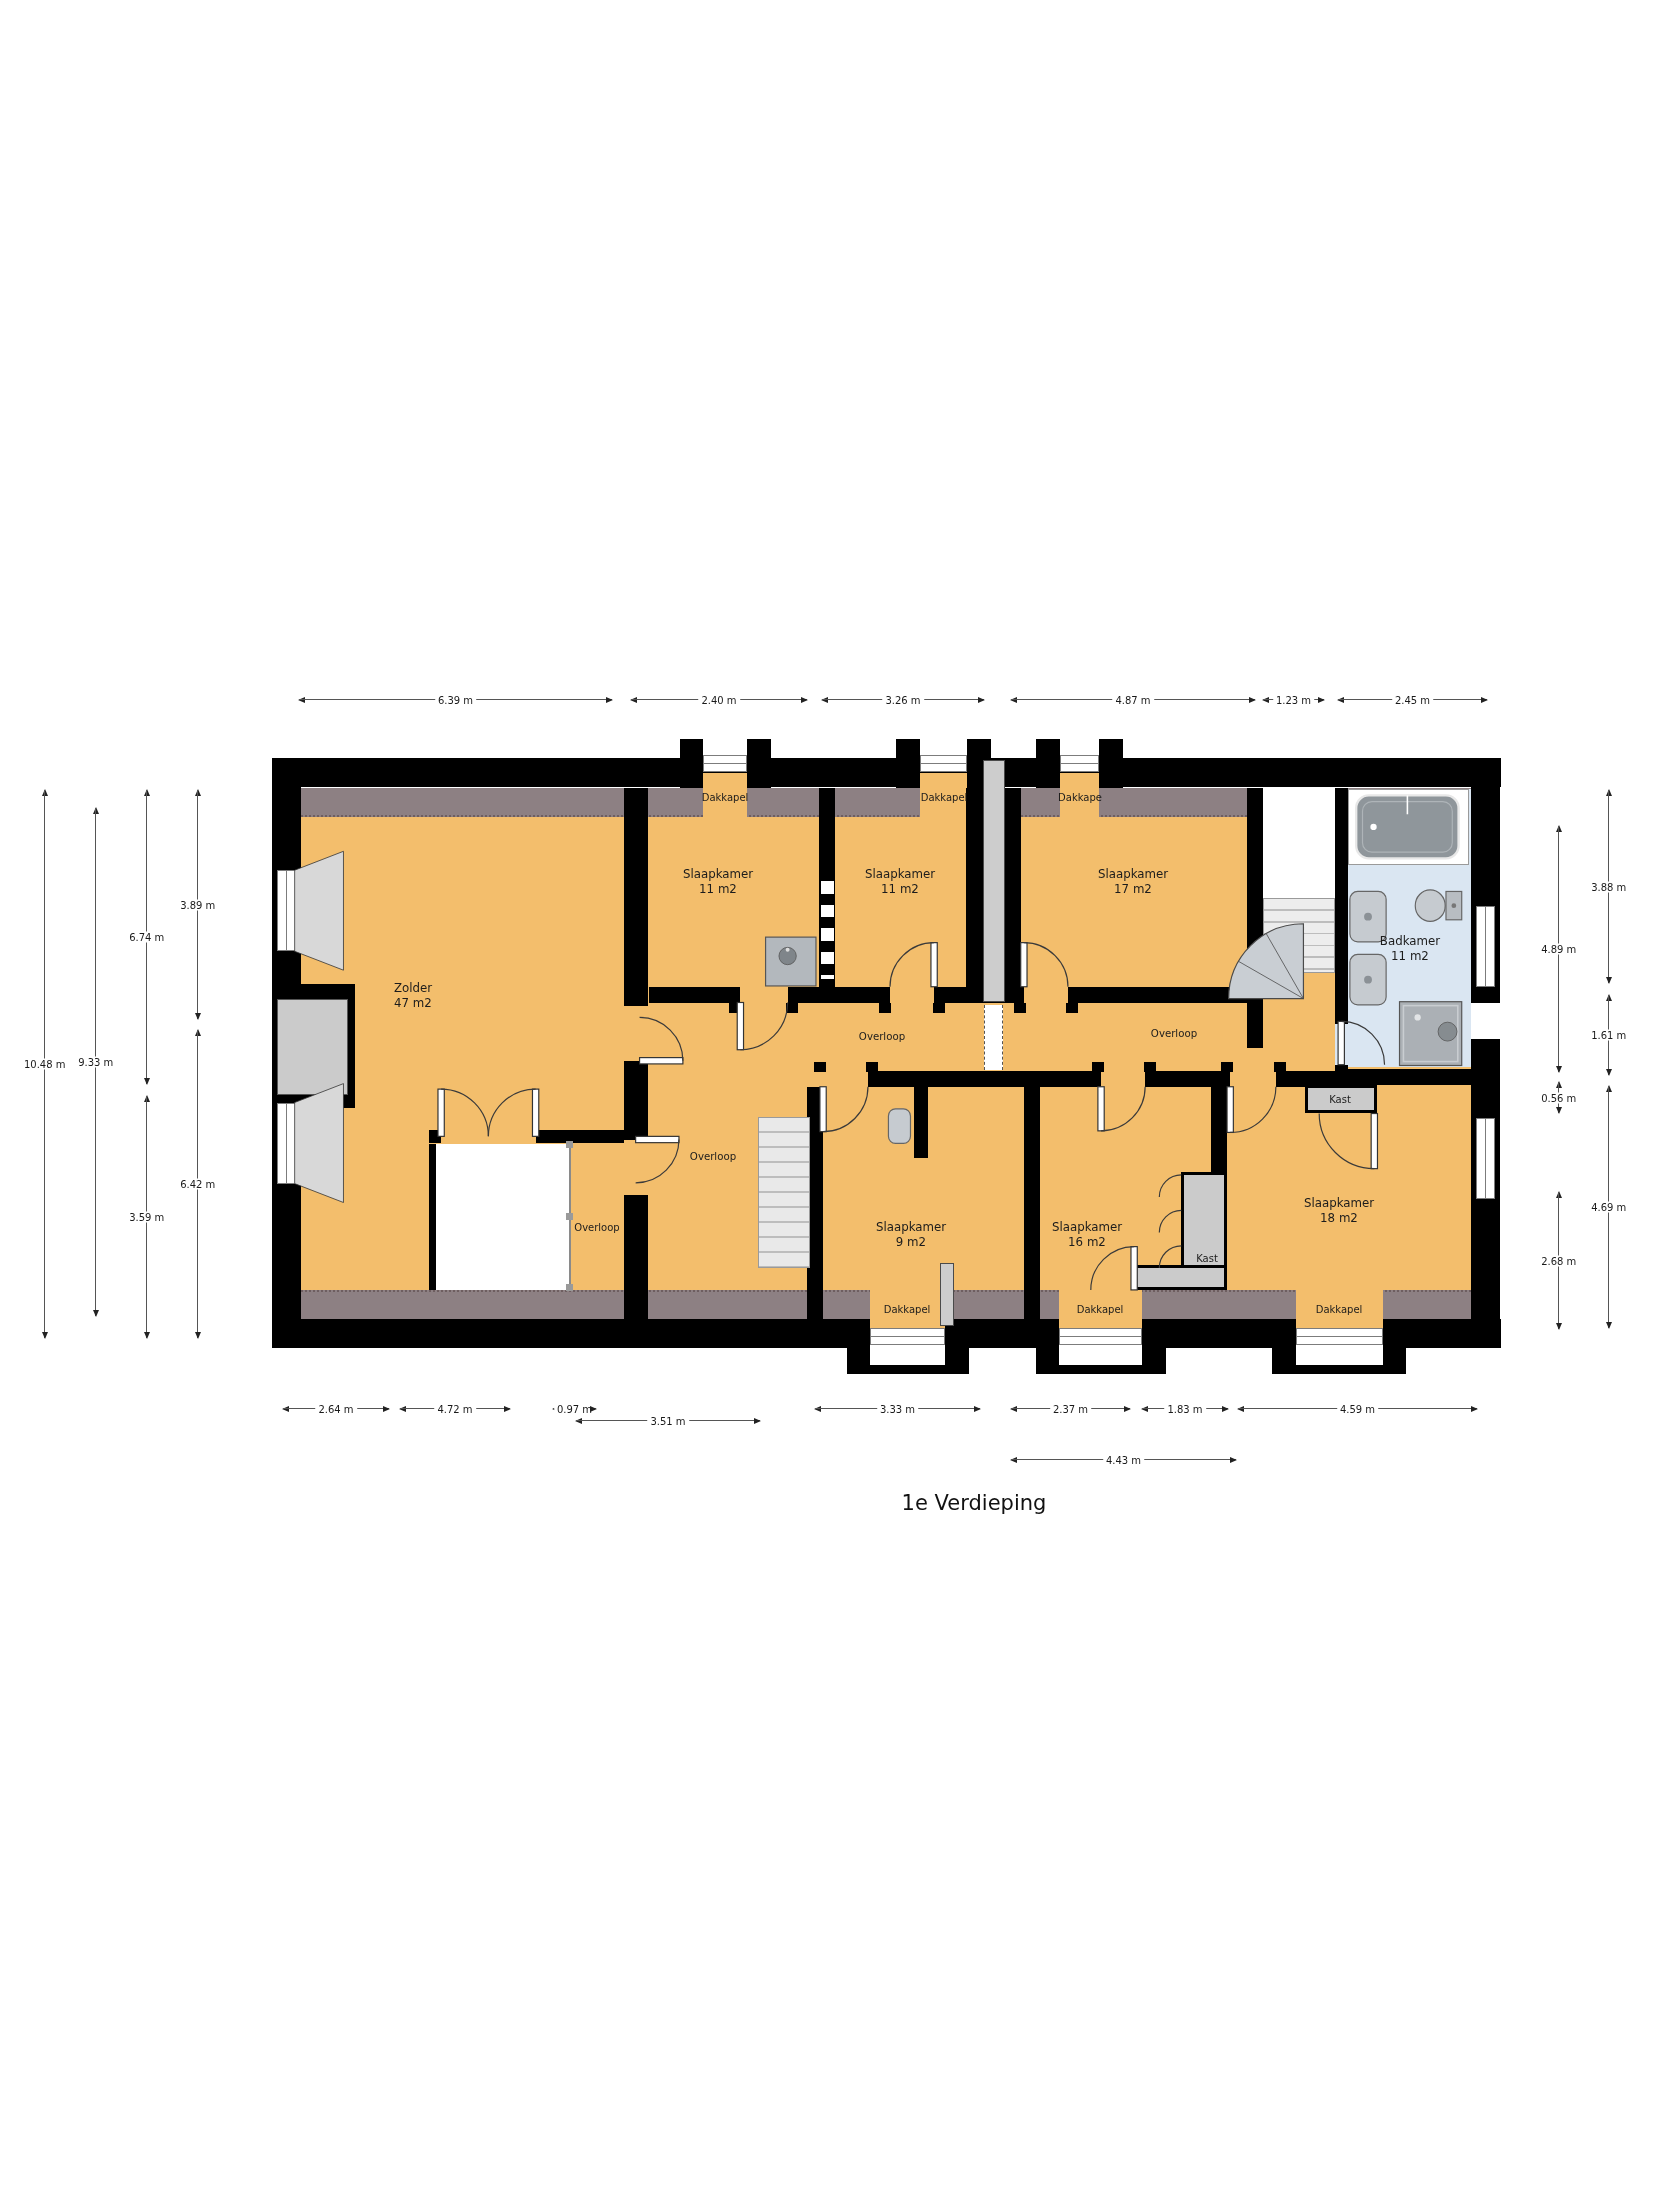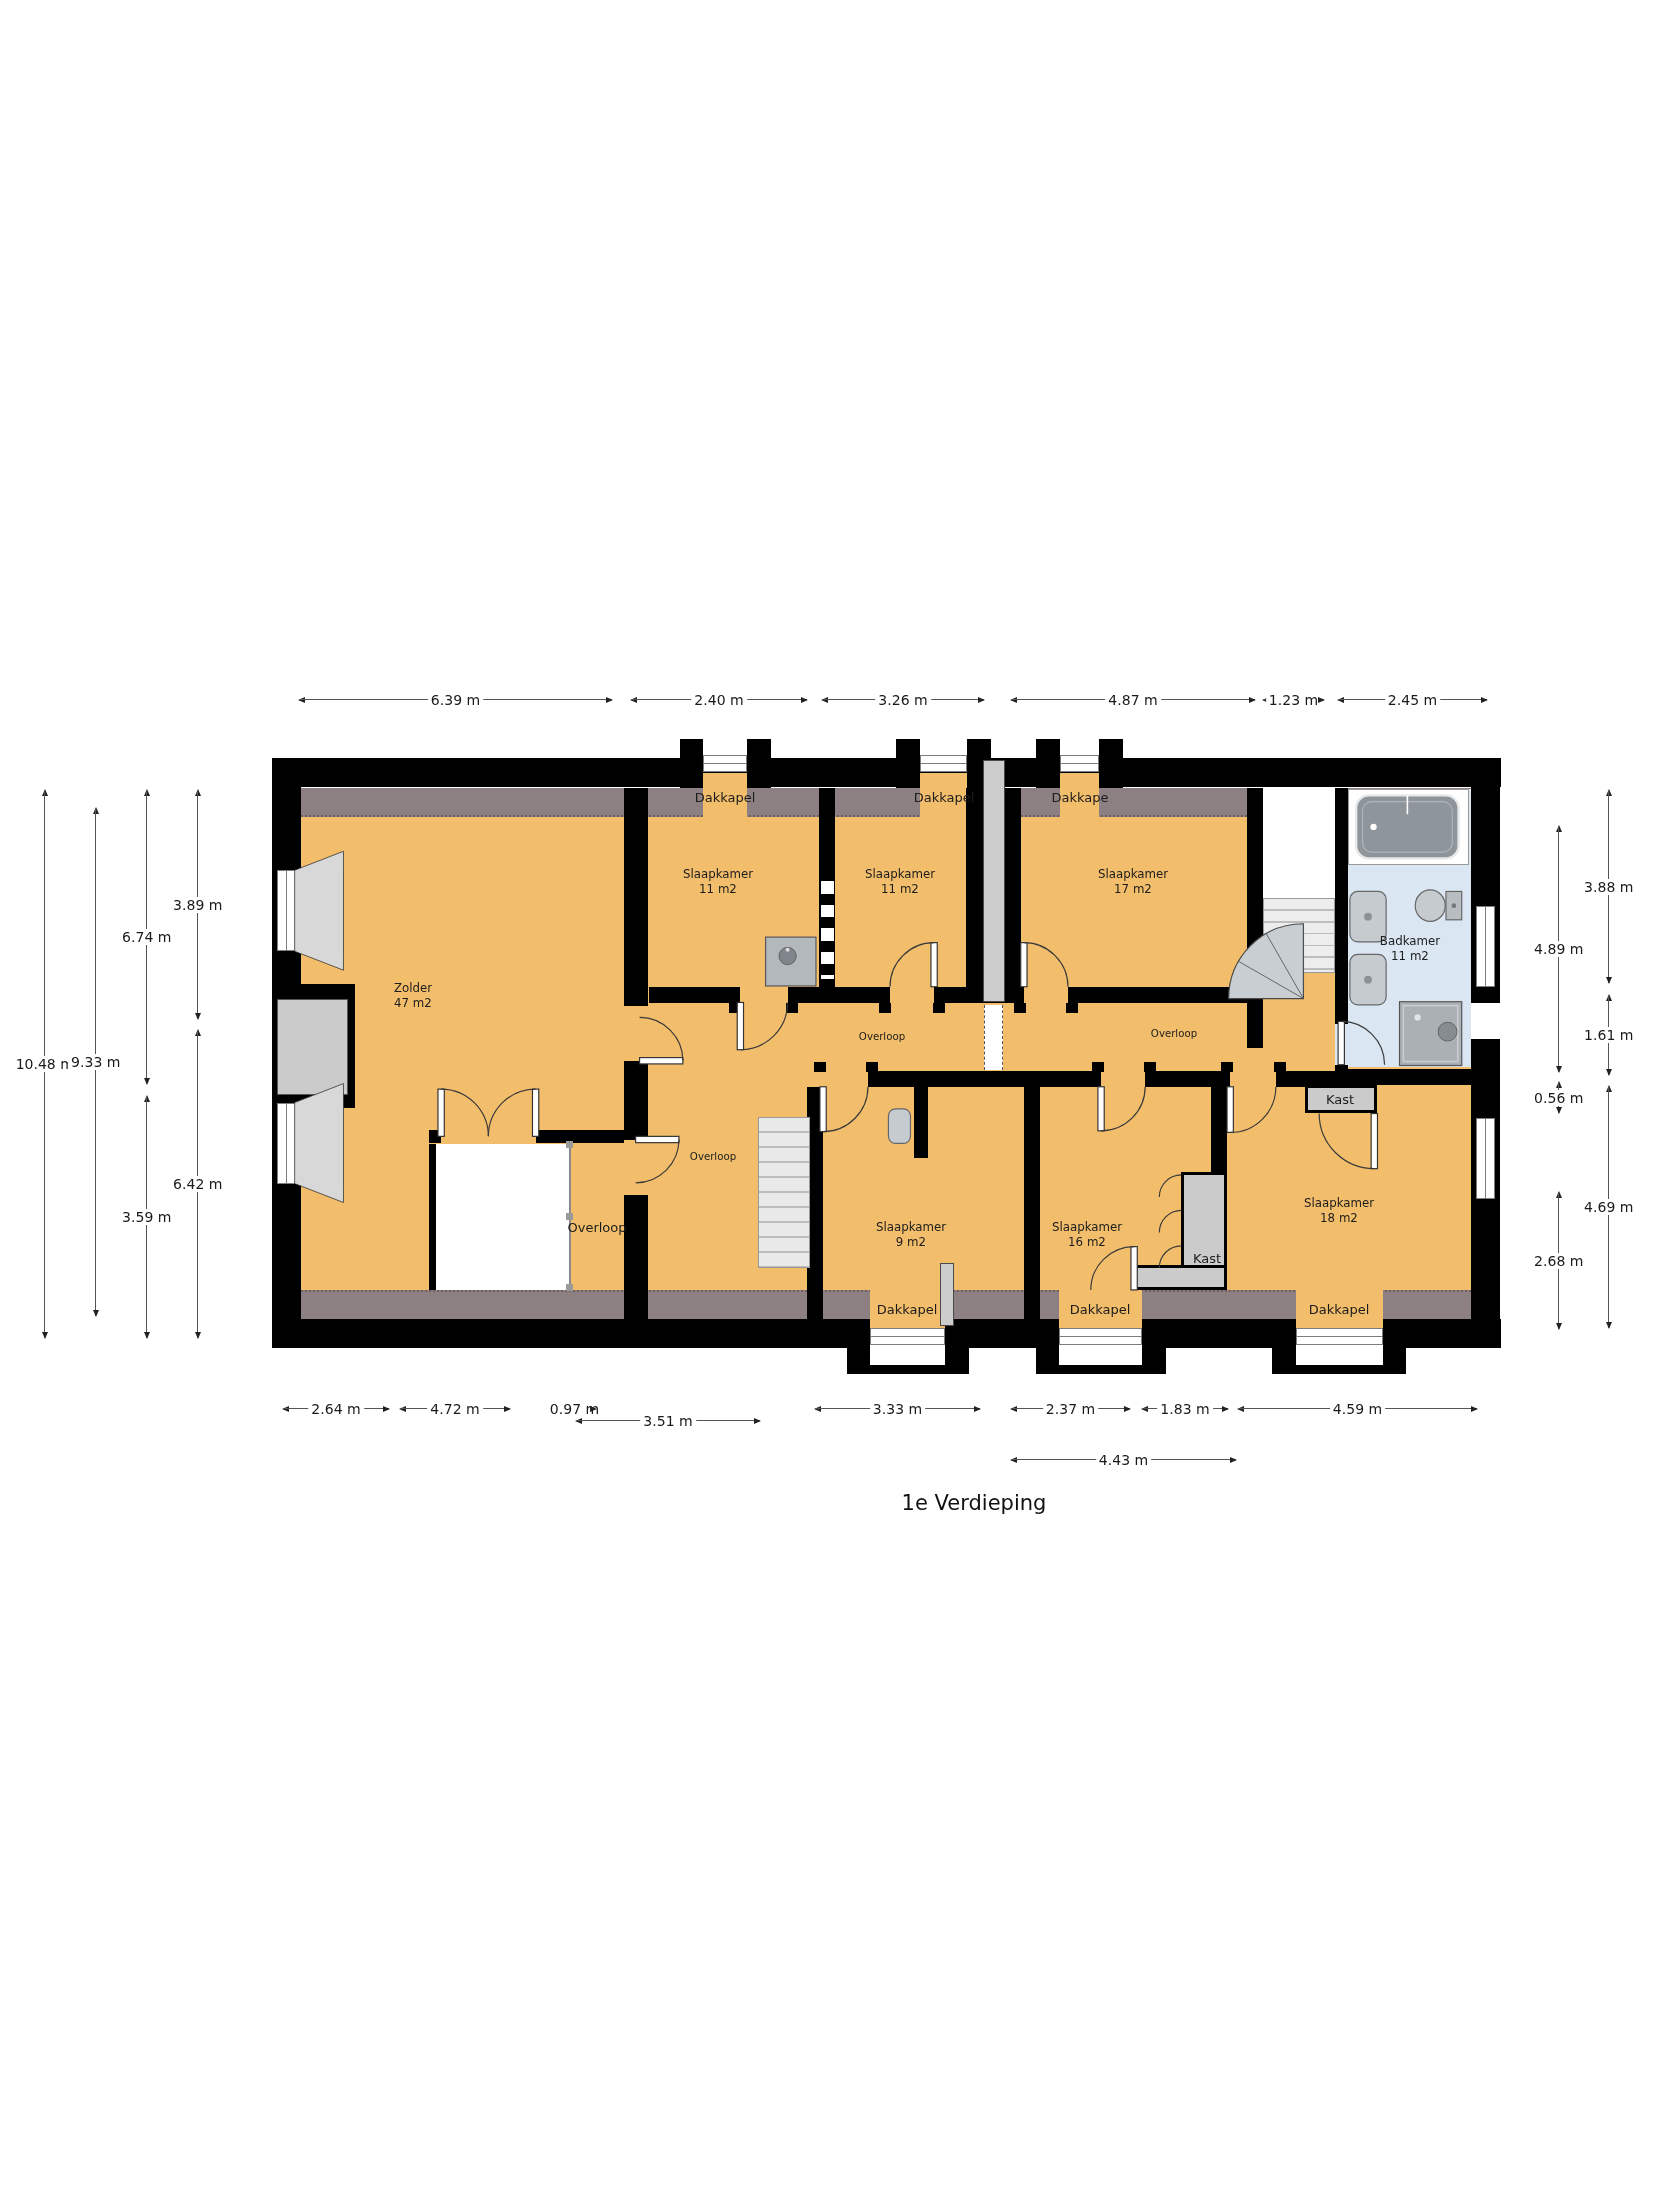--- a/index.html
+++ b/index.html
@@ -21,38 +21,38 @@
   .nub{position:absolute;background:#000;width:11.8px;height:9.5px;}
   .treads-a{position:absolute;background:repeating-linear-gradient(180deg,#EDEDED 0 10.2px,#BDBDBD 10.2px 11.8px);border:0.8px solid #9a9a9a;box-sizing:border-box;}
   .treads-b{position:absolute;background:repeating-linear-gradient(180deg,#E9E9E9 0 13.4px,#BDBDBD 13.4px 15px);border:0.8px solid #9a9a9a;box-sizing:border-box;}
   .rail{position:absolute;background:#8a8a8a;}
   .post{position:absolute;background:#9a9a9a;width:7px;height:7px;}
   .dash-strip{position:absolute;background:#fff;border-left:1.6px dashed #555;border-right:1.6px dashed #555;box-sizing:border-box;}
   .wall-dash{position:absolute;background:repeating-linear-gradient(180deg,#fff 0 12.6px,#000 12.6px 23.6px);}
   .rlbl{position:absolute;transform:translate(-50%,-50%);text-align:center;font-size:11.8px;
         line-height:1.3;white-space:nowrap;color:#1c1c1c;}
   .rlbl span{display:block;}
-  .slbl{position:absolute;transform:translate(-50%,-50%);font-size:13px;white-space:nowrap;color:#1c1c1c;}
+  .slbl{position:absolute;transform:translate(-50%,-50%);font-size:10px;white-space:nowrap;color:#1c1c1c;}
   .mlbl{position:absolute;transform:translate(-50%,-50%);font-size:10.2px;white-space:nowrap;color:#1c1c1c;}
   .title{position:absolute;transform:translate(-50%,-50%);font-size:21px;color:#111;white-space:nowrap;}
   
   .dimh{position:absolute;height:9.5px;}
   .dimh .ln{position:absolute;left:0.8px;right:0.8px;top:3.9px;height:0.8px;background:#555;}
   .dimh:before{content:"";position:absolute;left:0;top:1.6px;width:0;height:0;
     border-right:7.9px solid #222;border-top:3.2px solid transparent;border-bottom:3.2px solid transparent;}
   .dimh:after{content:"";position:absolute;right:0;top:1.6px;width:0;height:0;
     border-left:7.9px solid #222;border-top:3.2px solid transparent;border-bottom:3.2px solid transparent;}
   .dimv{position:absolute;width:9.5px;text-decoration:underline;}
   .dimv .ln{position:absolute;top:0.8px;bottom:0.8px;left:3.9px;width:0.8px;background:#555;}
   .dimv:before{content:"";position:absolute;top:0;left:1.6px;width:0;height:0;
     border-bottom:7.9px solid #222;border-left:3.2px solid transparent;border-right:3.2px solid transparent;}
   .dimv:after{content:"";position:absolute;bottom:0;left:1.6px;width:0;height:0;
     border-top:7.9px solid #222;border-left:3.2px solid transparent;border-right:3.2px solid transparent;}
   .dlb{position:absolute;left:50%;top:50%;transform:translate(-50%,-50%);background:#fff;
-       padding:0 3.2px;font-size:14px;white-space:nowrap;color:#1a1a1a;}
+       padding:0 3.2px;font-size:10px;white-space:nowrap;color:#1a1a1a;}
   svg.overlay{position:absolute;left:0;top:0;pointer-events:none;}
 </style>
 </head>
 <body>
 
 <div class="page">
 
   <div class="floor" style="left:301px;top:788px;width:1170px;height:532px;"></div>
 
   <div class="band" style="left:301px;top:788px;width:1170px;height:29px;"></div>

